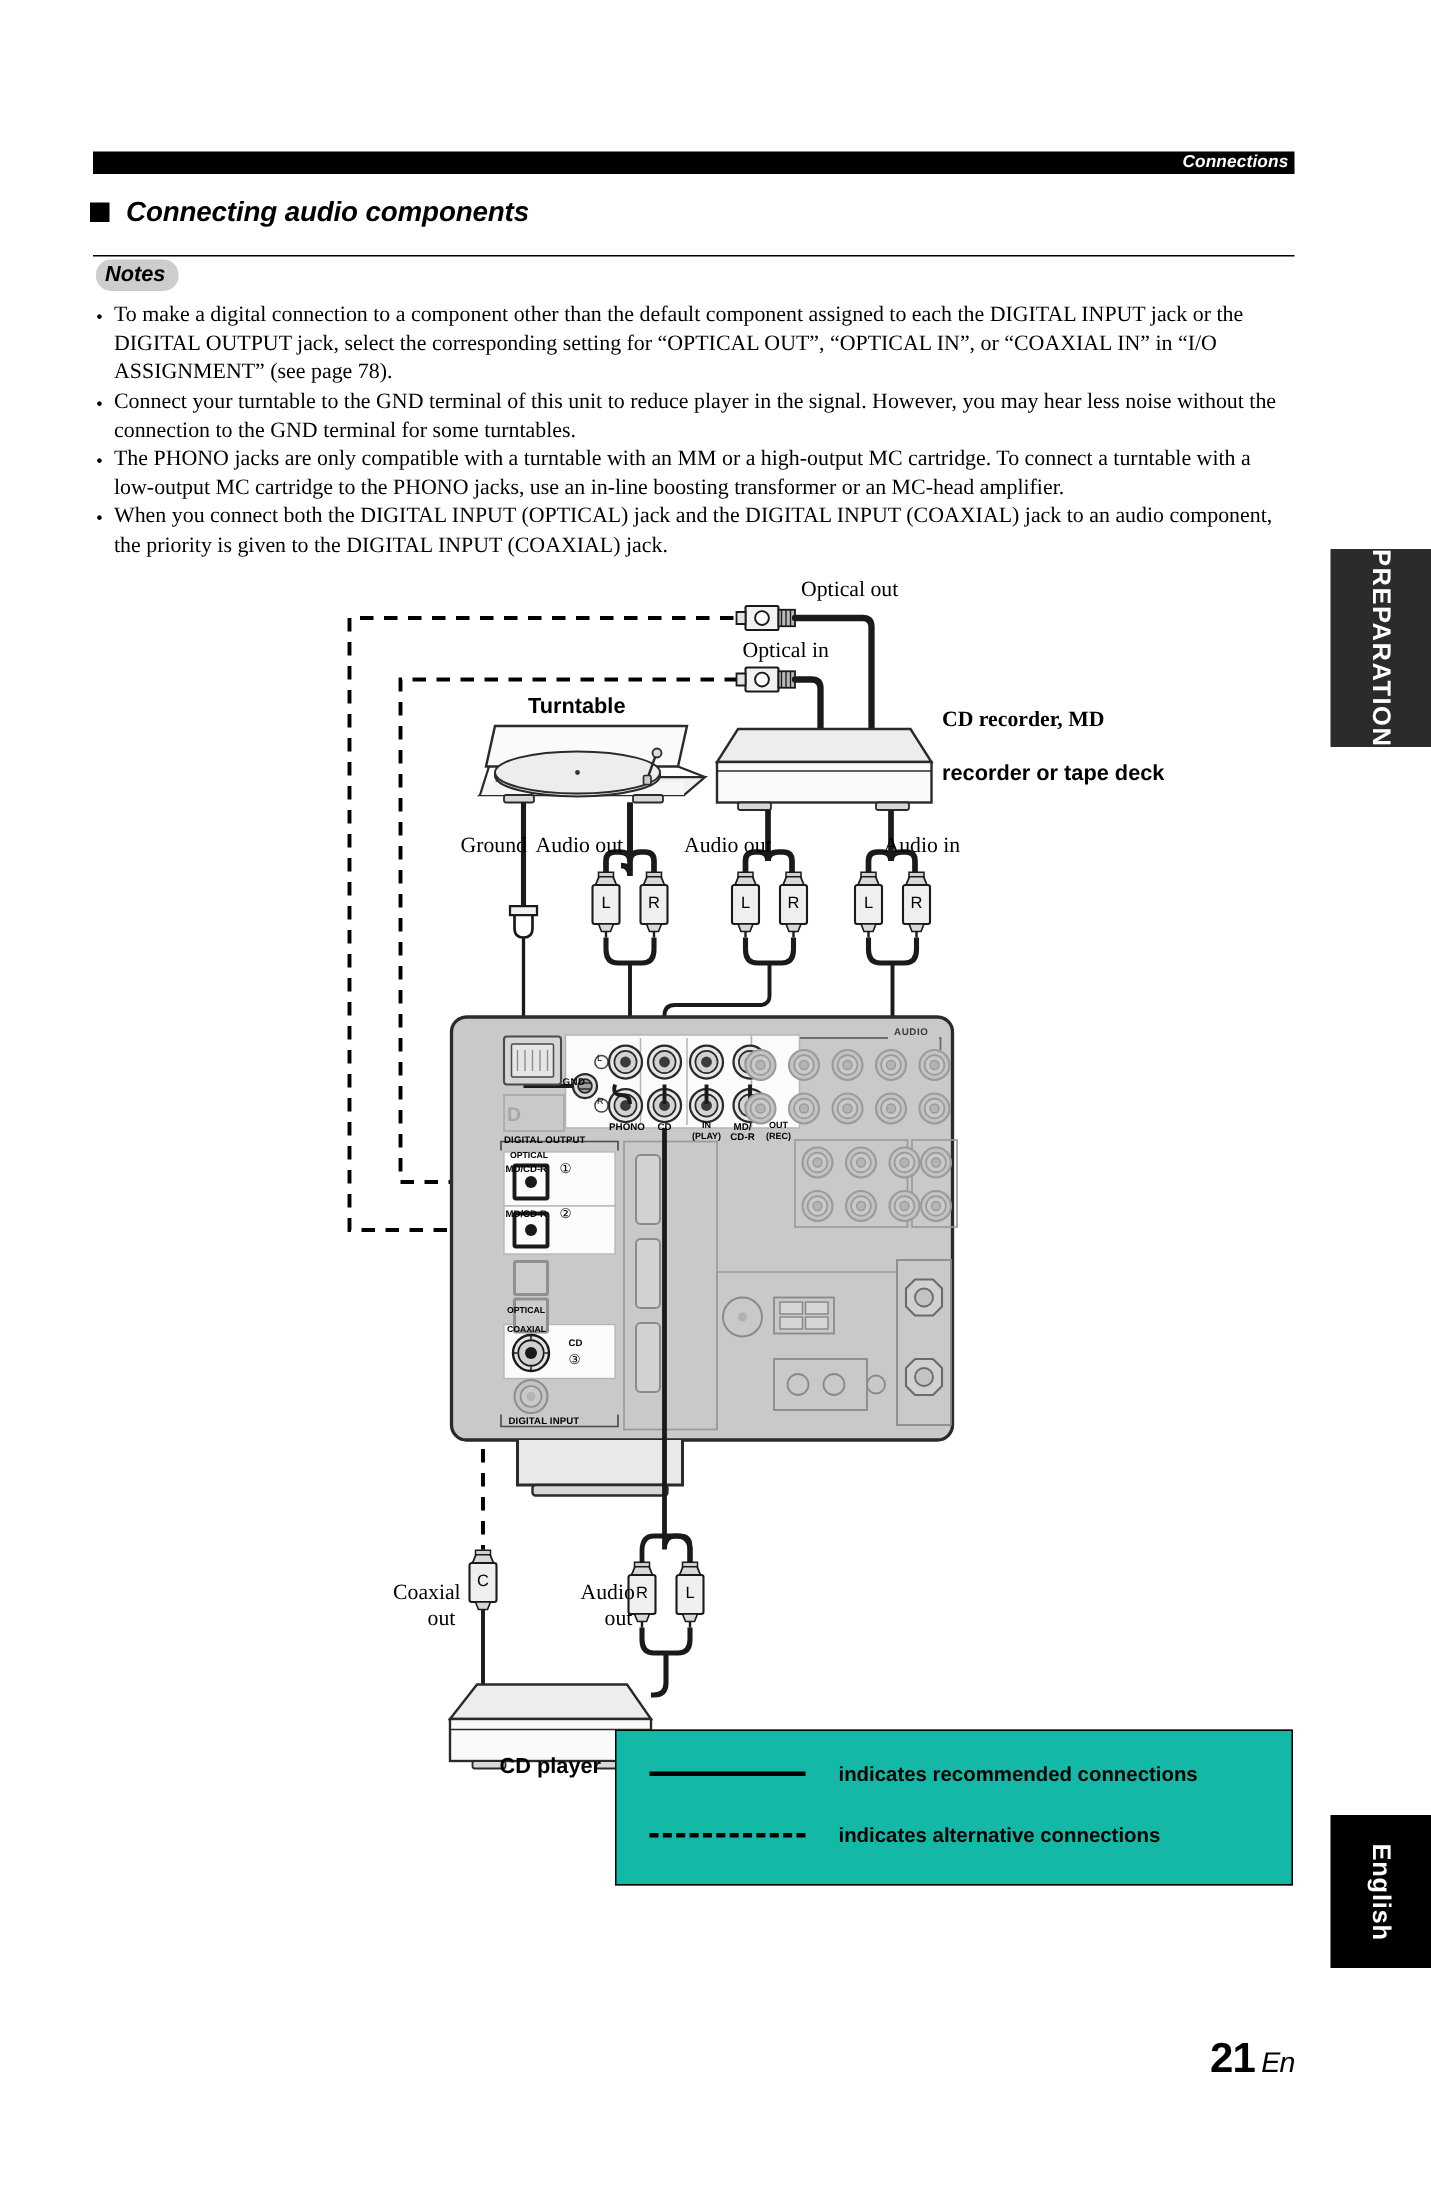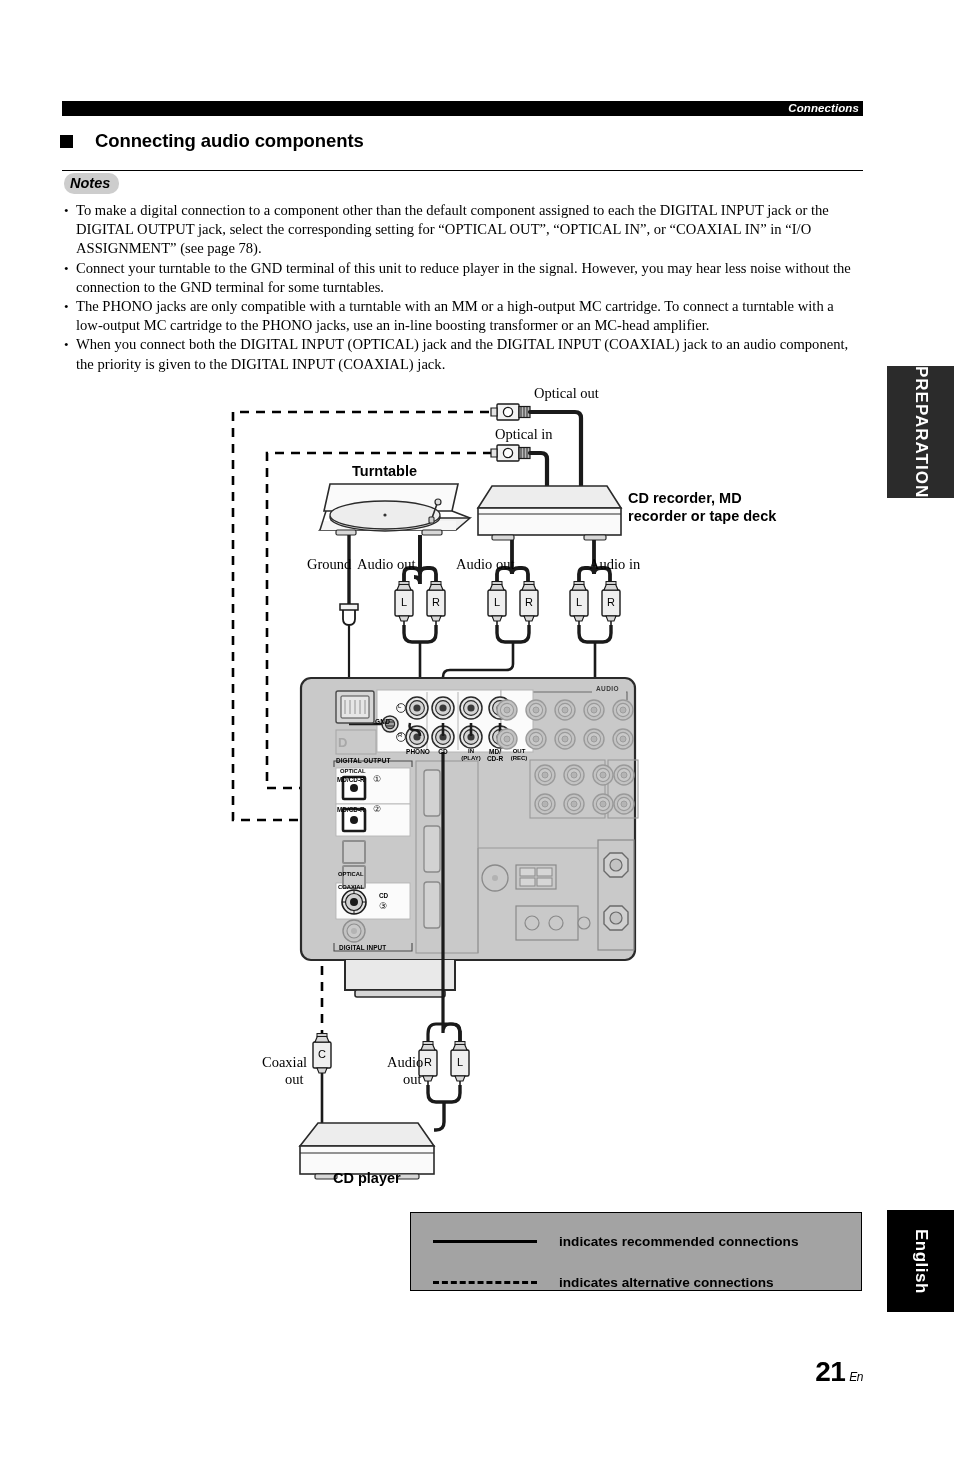--- a/index.html
+++ b/index.html
@@ -32,21 +32,21 @@
     font-size: 11.5px;
     color: #fff;
     line-height: 15px;
     letter-spacing: 0.1px;
   }
 
   
   #section-title-wrap {
     position: absolute;
     left: 60px; top: 130px;
-    display: flex; align-items: center; gap: 22px;
+    display: flex; align-items: center; gap: 11px; font-style: italic;
   }
   #section-square {
     width: 13px; height: 13px; background: #000;
     display: inline-block;
   }
   #section-title {
     font-family: "Liberation Sans", sans-serif;
     font-weight: bold;
     font-size: 18.5px;
     letter-spacing: -0.1px;
@@ -111,21 +111,21 @@
   
   #page-number {
     position: absolute;
     right: 91px; bottom: 77px;
     font-family: "Liberation Sans", sans-serif;
     font-weight: bold;
     font-size: 28px;
     letter-spacing: -0.5px;
   }
   #page-number .suffix {
-    font-size: 12px; font-style: italic; font-weight: normal;
+    font-size: 19px; font-style: italic; font-weight: normal;
     margin-left: 4px;
   }
 
   
   #diagram {
     position: absolute;
     left: 0; top: 378px;
     width: 900px; height: 930px;
   }
   #diagram svg { display: block; }
@@ -140,24 +140,24 @@
   .dlabel.bold {
     font-family: "Liberation Sans", sans-serif;
     font-weight: bold;
     font-size: 14.5px;
   }
   .dlabel.center { text-align: center; }
 
   
   #legend-box {
     position: absolute;
-    left: 410px; top: 1212px;
-    width: 452px; height: 79px;
+    left: 410px; top: 1153px;
+    width: 452px; height: 104px;
     border: 1.6px solid #000;
-    background: #a3a3a3;
+    background: #14b8a6;
   }
   .legend-row {
     position: absolute;
     display: flex; align-items: center;
   }
   .legend-row .legend-text {
     font-family: "Liberation Sans", sans-serif;
     font-weight: bold;
     font-size: 13.6px;
     margin-left: 22px;
@@ -583,21 +583,21 @@
     <rect x="300" y="768" width="134" height="28" fill="#fafafa" stroke="#2a2a2a" stroke-width="1.6"></rect>
     <line x1="300" y1="775" x2="434" y2="775" stroke="#2a2a2a" stroke-width="1.1"></line>
     <rect x="315" y="796" width="22" height="5" rx="1.5" fill="#d8d8d8" stroke="#2a2a2a" stroke-width="1.2"></rect>
     <rect x="397" y="796" width="22" height="5" rx="1.5" fill="#d8d8d8" stroke="#2a2a2a" stroke-width="1.2"></rect>
   </g>
 </svg>
 
   <div class="dlabel" style="left:486px; top:7px;margin-left:48px;">Optical out</div>
   <div class="dlabel" style="left:495px; top:48px;">Optical in</div>
   <div class="dlabel bold" style="left:352px; top:85px;">Turntable</div>
-  <div class="dlabel bold" style="left:628px; top:112px;">CD recorder, MD</div>
+  <div class="dlabel bold" style="left:628px; top:94px;font-family:Liberation Serif, serif;">CD recorder, MD</div>
   <div class="dlabel bold" style="left:628px; top:130px;">recorder or tape deck</div>
 
   <div class="dlabel" style="left:292px; top:178px;margin-left:15px;">Ground</div>
   <div class="dlabel" style="left:357px; top:178px;">Audio out</div>
   <div class="dlabel" style="left:456px; top:178px;">Audio out</div>
   <div class="dlabel" style="left:589px; top:178px;">Audio in</div>
 
   <div class="dlabel" style="left:262px; top:676px;">Coaxial</div>
   <div class="dlabel" style="left:285px; top:693px;">out</div>
   <div class="dlabel" style="left:387px; top:676px;">Audio</div>

